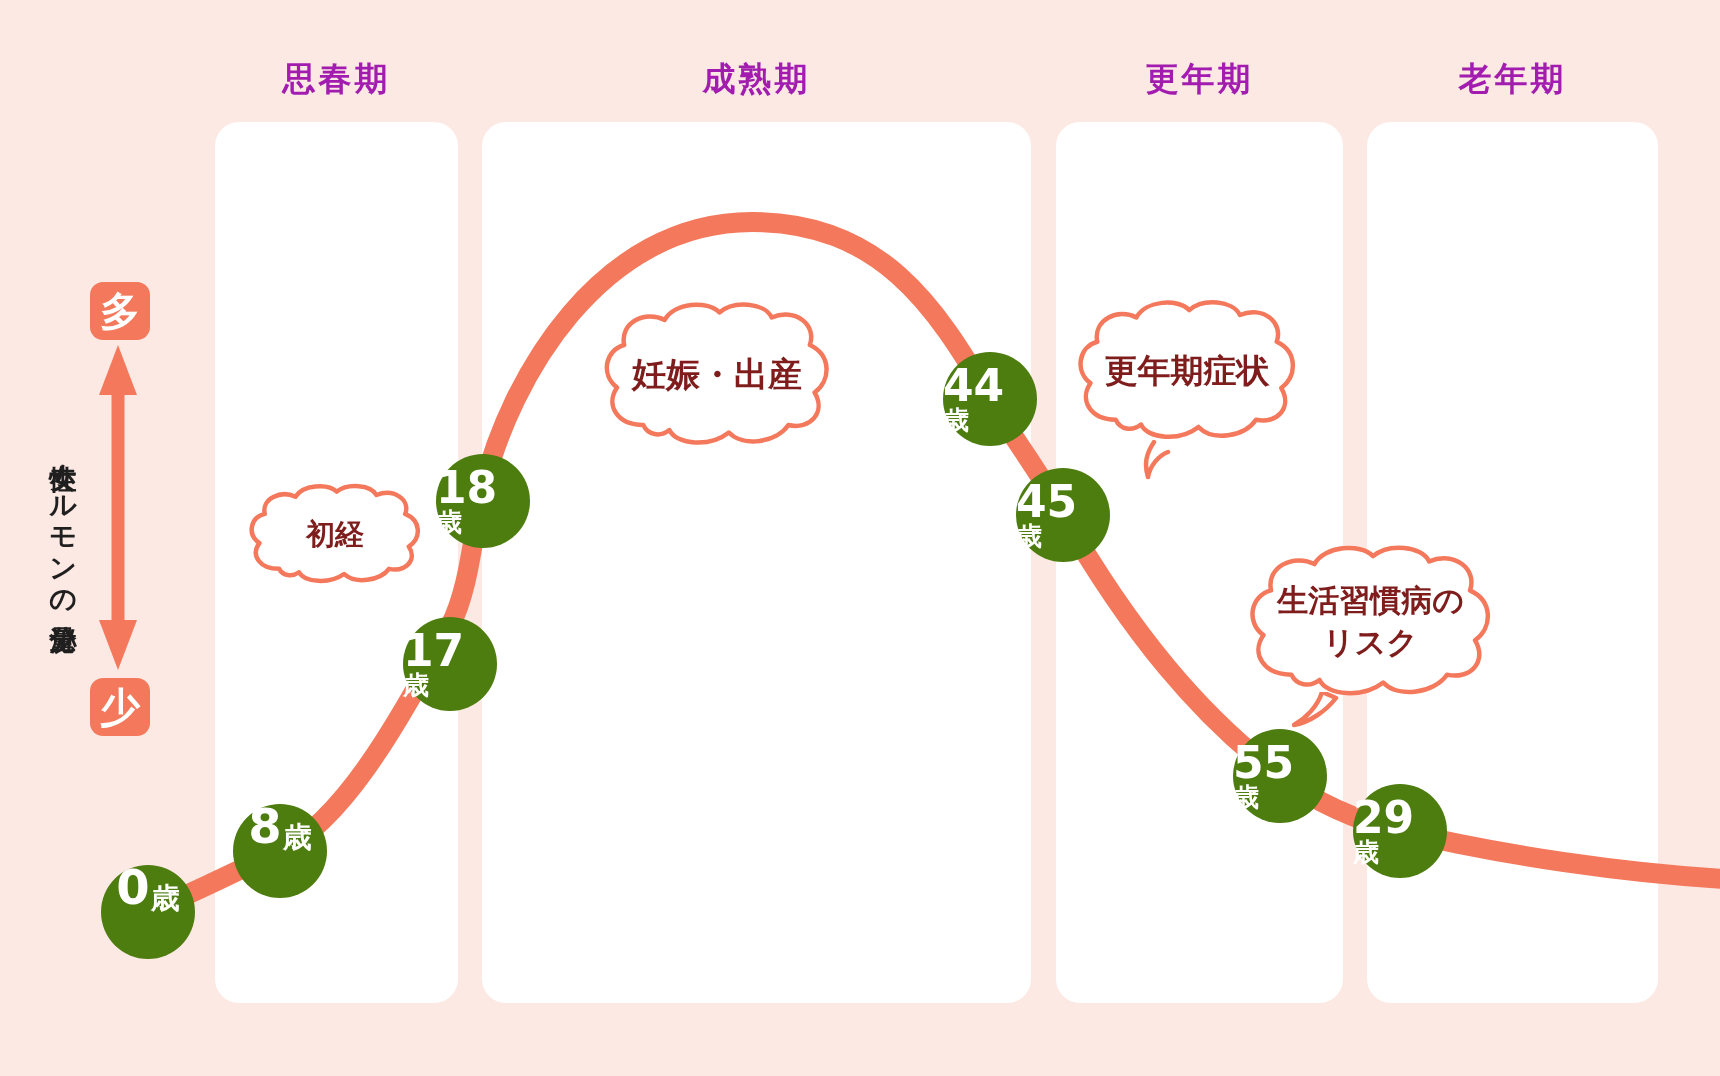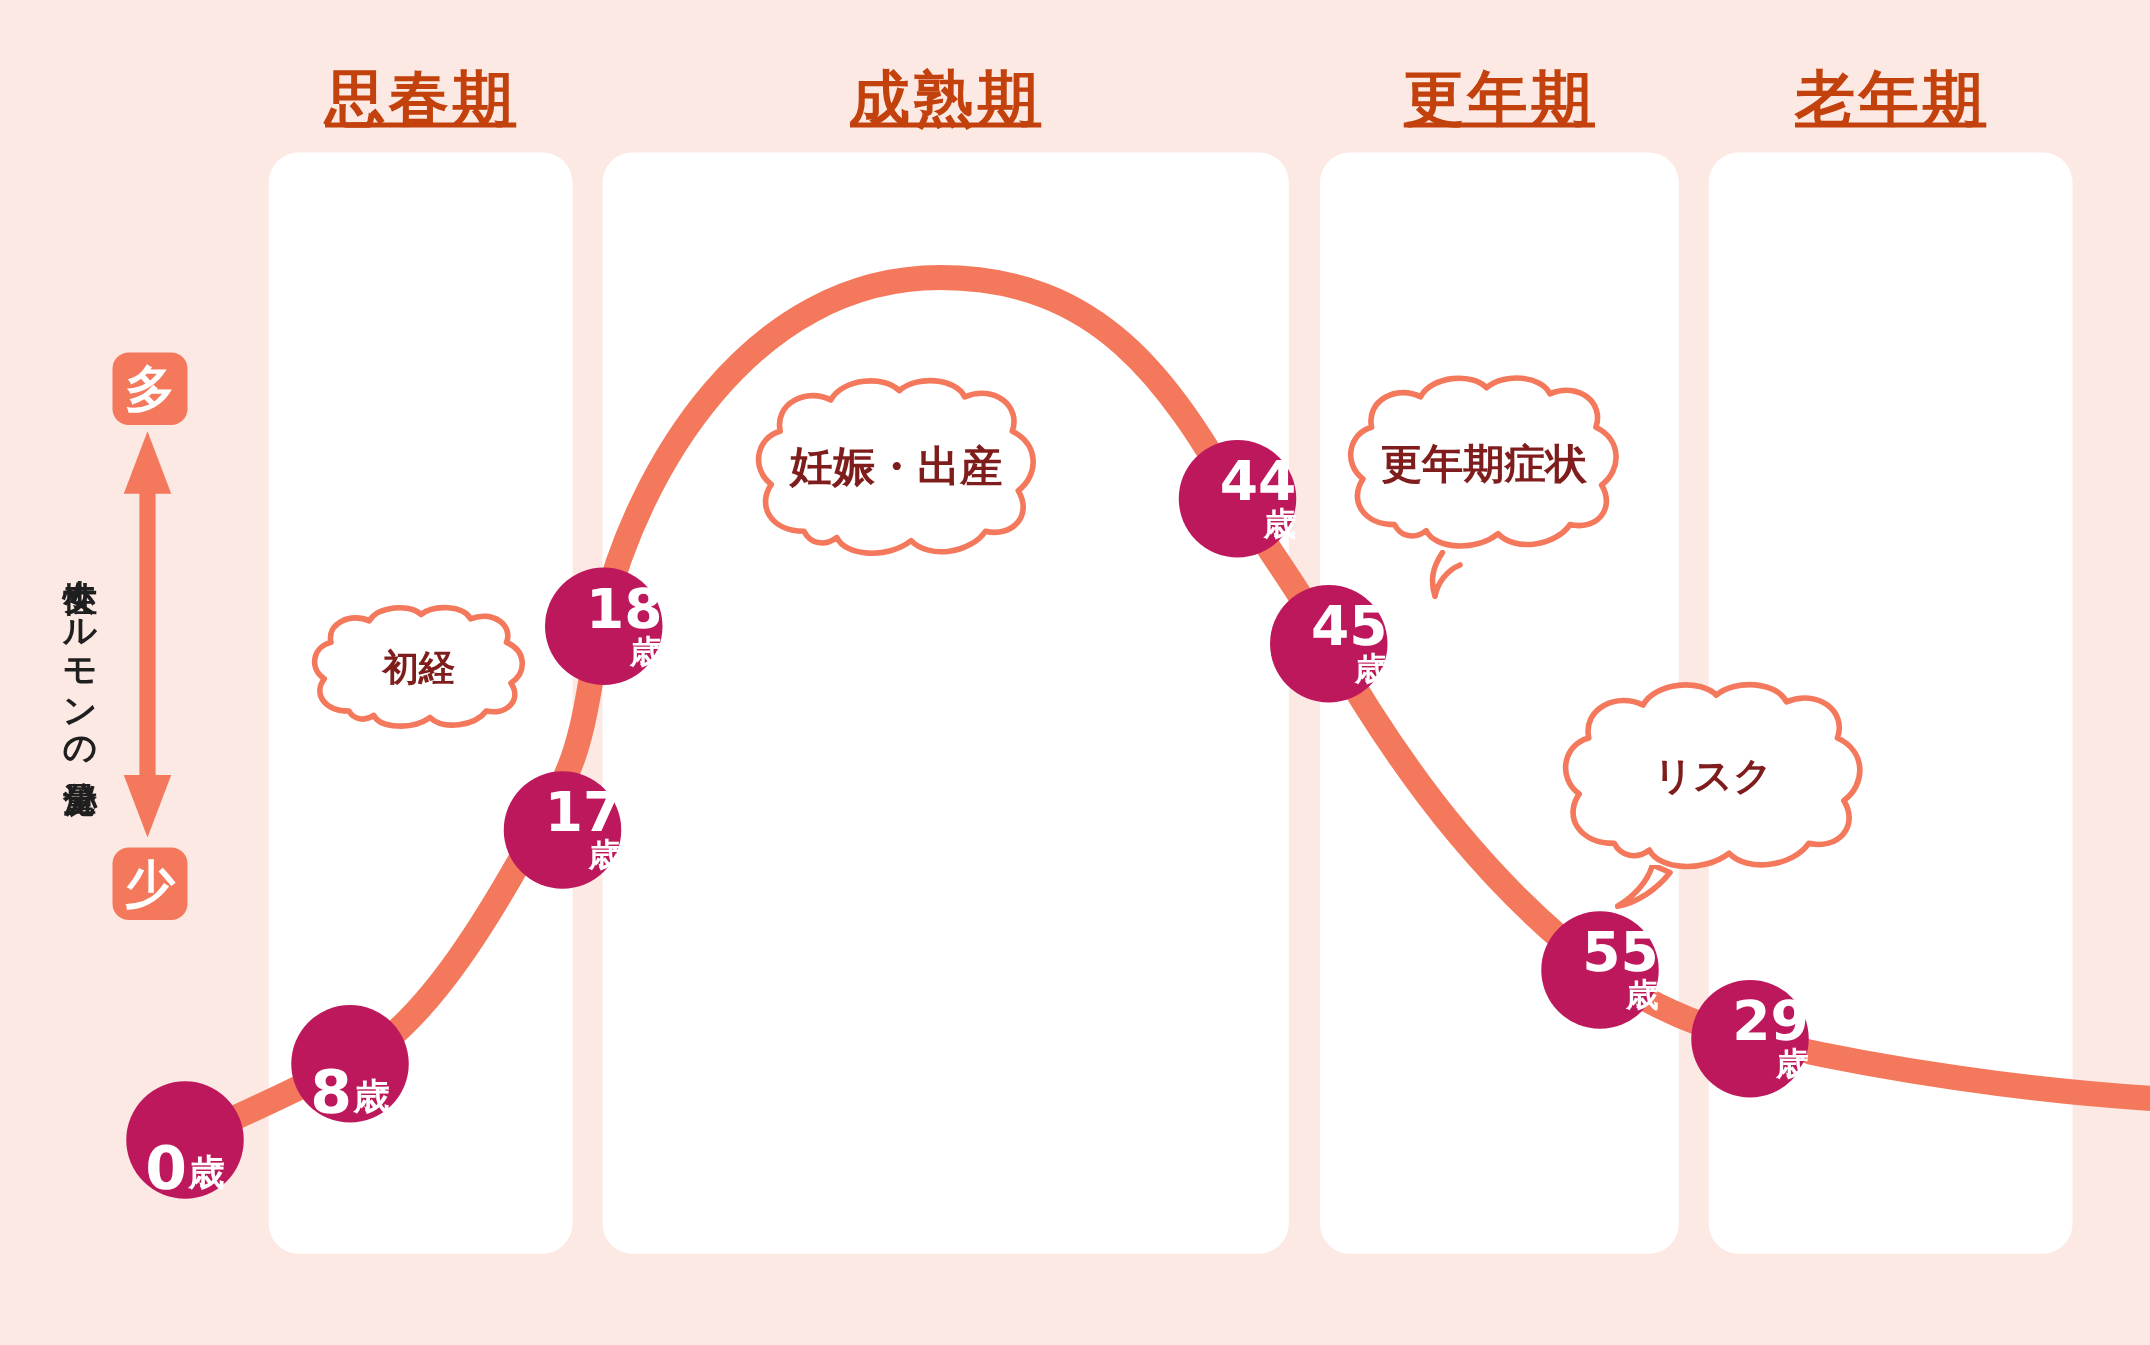--- a/index.html
+++ b/index.html
@@ -13,21 +13,21 @@
   .panel{position:absolute;top:122px;height:881px;background:#ffffff;border-radius:24px;}
   .panel.p1{left:215px;width:243px;}
   .panel.p2{left:482px;width:549px;}
   .panel.p3{left:1056px;width:287px;}
   .panel.p4{left:1367px;width:291px;}
 
   
   .stage-header{
     position:absolute;top:56px;height:46px;
     display:flex;align-items:center;justify-content:center;
-    font-size:48px;font-weight:800;color:#c2410c;letter-spacing:3px;text-decoration:underline;
+    font-size:33px;font-weight:800;color:#a21caf;letter-spacing:3px;
   }
   .stage-header.h1{left:215px;width:243px;}
   .stage-header.h2{left:482px;width:549px;}
   .stage-header.h3{left:1056px;width:287px;}
   .stage-header.h4{left:1367px;width:291px;}
 
   
   .axis-badge{
     position:absolute;left:90px;width:60px;height:58px;
     background:#f4795c;border-radius:13px;color:#ffffff;
@@ -43,22 +43,22 @@
     display:flex;align-items:center;justify-content:center;
     font-size:27px;font-weight:800;color:#1f1f1f;letter-spacing:1px;
   }
 
   
   svg.curve{position:absolute;left:0;top:0;}
 
   
   .marker{
     position:absolute;width:94px;height:94px;border-radius:50%;
-    background:#be185d;color:#ffffff;font-weight:800;
-    display:flex;align-items:flex-end;justify-content:center;
+    background:#4d7c0f;color:#ffffff;font-weight:800;
+    display:flex;align-items:flex-start;justify-content:center;
   }
   .marker.stacked{flex-direction:column;}
   .marker .num{font-size:44px;line-height:0.95;}
   .marker.inline .num{font-size:48px;}
   .marker.stacked .suf{font-size:26px;line-height:1;margin-top:1px;}
   .marker.inline .suf{font-size:29px;margin-top:14px;margin-left:1px;}
   .m0{left:101px;top:865px;}
   .m8{left:233px;top:804px;}
   .m17{left:403px;top:579px;margin-top:38px;}
   .m18{left:436px;top:442px;margin-top:12px;}
@@ -181,18 +181,19 @@
   <path d="M16,2 C8,14 6,24 10,37 M10,37 C12,26 20,16 30,12" fill="none" stroke="#f4795c" stroke-width="4.5" stroke-linecap="round"></path>
 </svg>
 
 <div class="bubble b4">
   <svg class="cloud" viewBox="0 0 200 120" preserveAspectRatio="none">
     <path d="M38,100 C16,100 6,84 16,70 C2,60 6,40 22,36 C18,18 40,8 56,16 C64,2 92,0 102,10
              C114,0 140,2 146,14 C166,6 184,20 178,36 C196,44 196,64 182,74 C192,90 178,104 160,100
              C150,114 122,118 110,106 C94,118 66,116 60,104 C52,110 42,108 38,100 Z" fill="#ffffff" stroke="#f4795c" stroke-width="4.5" stroke-linejoin="round" vector-effect="non-scaling-stroke"></path>
   </svg>
   <div class="bubble-text">
+    <span class="line">生活習慣病の</span>
     <span class="line">リスク</span>
   </div>
 </div>
 <svg class="tail" style="left:1292px;top:692px;" width="52" height="38" viewBox="0 0 52 38">
   <path d="M30,0 C26,14 14,26 2,33 C18,30 34,19 44,6 Z" fill="#ffffff" stroke="#f4795c" stroke-width="4.5" stroke-linejoin="round" stroke-linecap="round"></path>
 </svg>
 
 </body></html>

